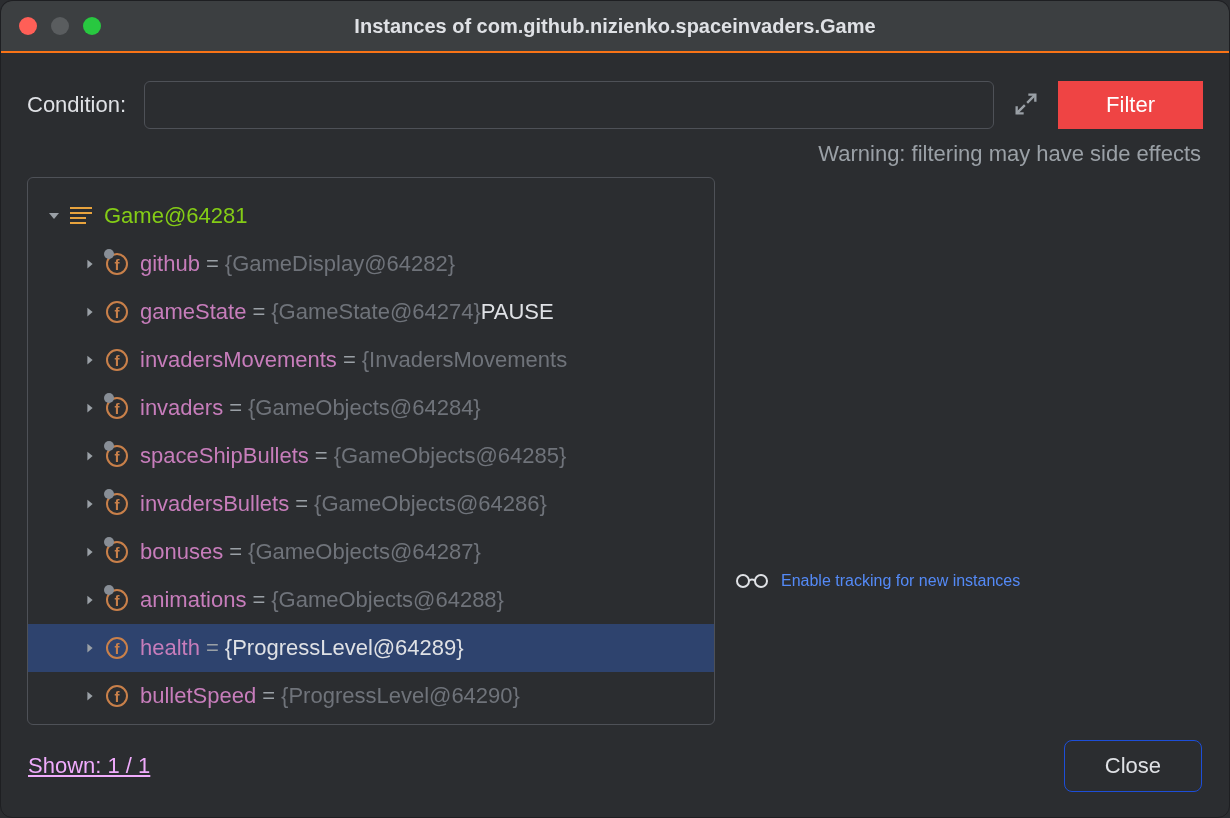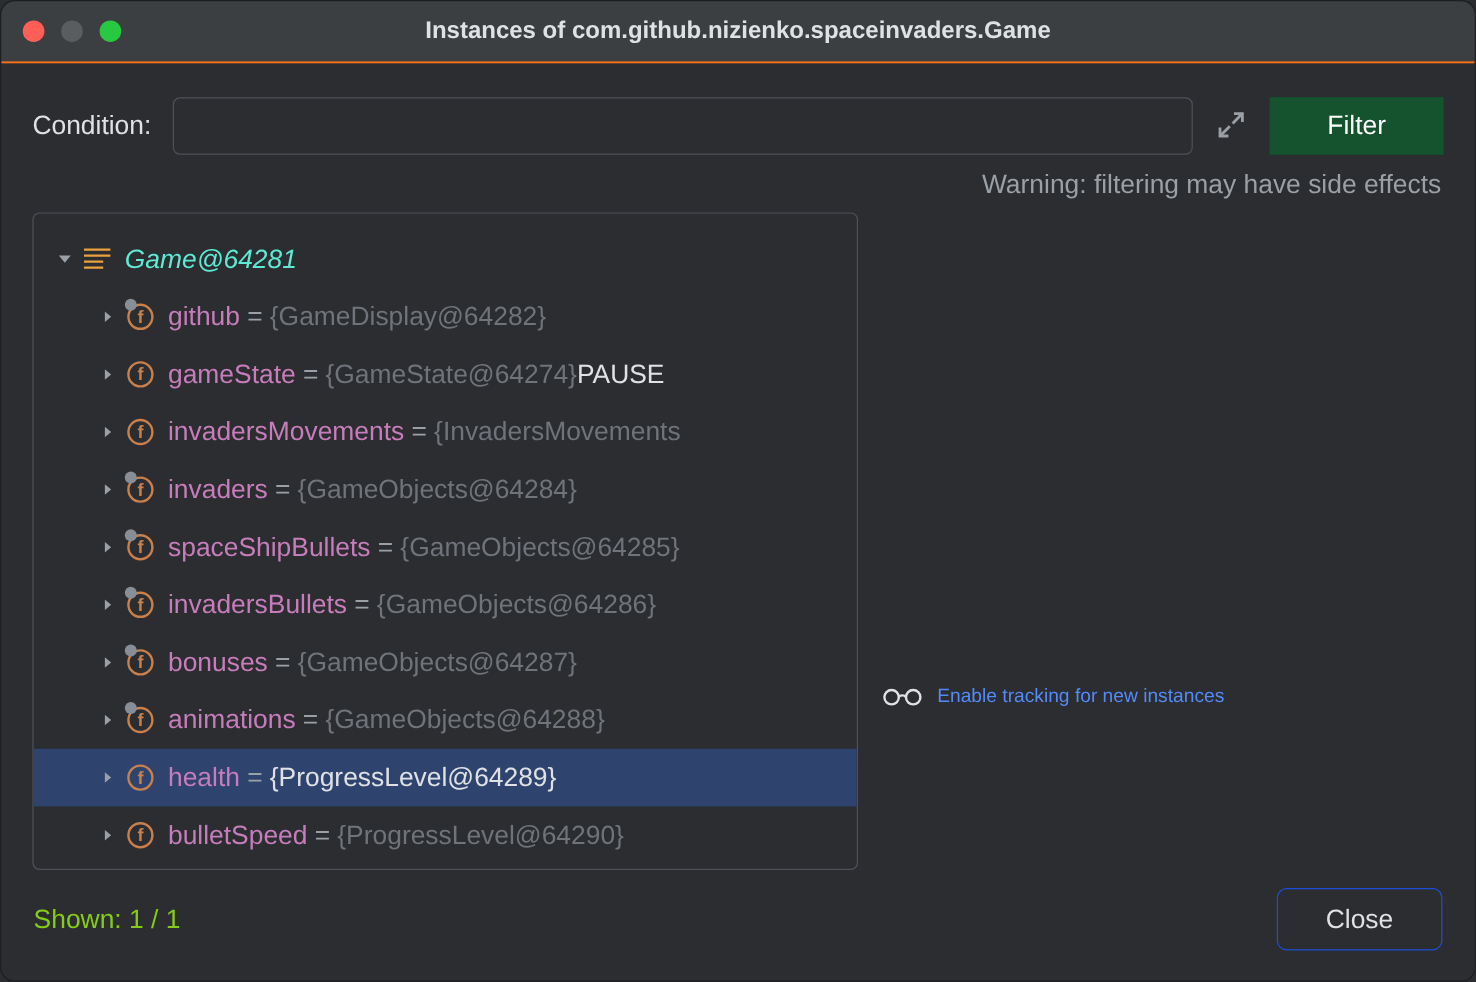--- a/index.html
+++ b/index.html
@@ -40,21 +40,21 @@
     padding: 28px 26px 8px 26px;
   }
   .cond-label { font-size: 22px; color: #dfe1e5; }
   .cond-input {
     flex: 1; height: 48px; background: #2b2d30;
     border: 1px solid #4e5157; border-radius: 6px;
     color: #dfe1e5; font-size: 18px; padding: 0 12px;
   }
   .expand-icon { color: #9aa0a6; cursor: pointer; }
   .filter-btn {
-    background: #14532d; color: #fff; border: none;
+    background: #ef4444; color: #fff; border: none;
     border-radius: 0; height: 48px; padding: 0 48px;
     font-size: 22px; cursor: pointer;
   }
   .warning-row {
     text-align: right; padding: 4px 28px 10px 0;
     color: #9aa0a6; font-size: 22px;
   }
   .main-area {
     display: flex; gap: 20px; padding: 0 26px;
   }
@@ -81,37 +81,37 @@
     border: 2px solid #c9804a; color: #c9804a;
     display: inline-flex; align-items: center; justify-content: center;
     font-size: 15px; font-weight: 600; margin: 0 12px 0 6px;
     position: relative; flex-shrink: 0;
   }
   .field-icon.pin::before {
     content: ""; position: absolute; top: -6px; left: -4px;
     width: 10px; height: 10px; border-radius: 50%;
     background: #888e96;
   }
-  .root-name { color: #5eead4; font-style: italic; }
+  .root-name { color: #84cc16; }
   .fname { color: #c77dbb; }
   .eq { color: #9aa0a6; padding: 0 6px; }
   .val { color: #6f737a; }
   .val-extra { color: #dfe1e5; }
   .side-link {
     flex: 1; display: flex; align-items: center; gap: 12px;
     padding-top: 260px; font-size: 16px;
   }
   .glasses-icon { color: #dfe1e5; }
   .link-text { color: #548af7; cursor: pointer; }
   .footer {
     position: absolute; bottom: 0; left: 0; right: 0;
     display: flex; justify-content: space-between; align-items: center;
     padding: 18px 28px 26px 28px;
   }
-  .shown { font-size: 22px; color: #84cc16; }
+  .shown { font-size: 22px; color: #f0abfc; text-decoration: underline; }
   .close-btn {
     background: transparent; border: 1px solid #1d4ed8;
     color: #dfe1e5; border-radius: 8px; height: 52px;
     padding: 0 40px; font-size: 22px; cursor: pointer;
   }
 </style>
 </head>
 <body>
 
 <div class="titlebar">

